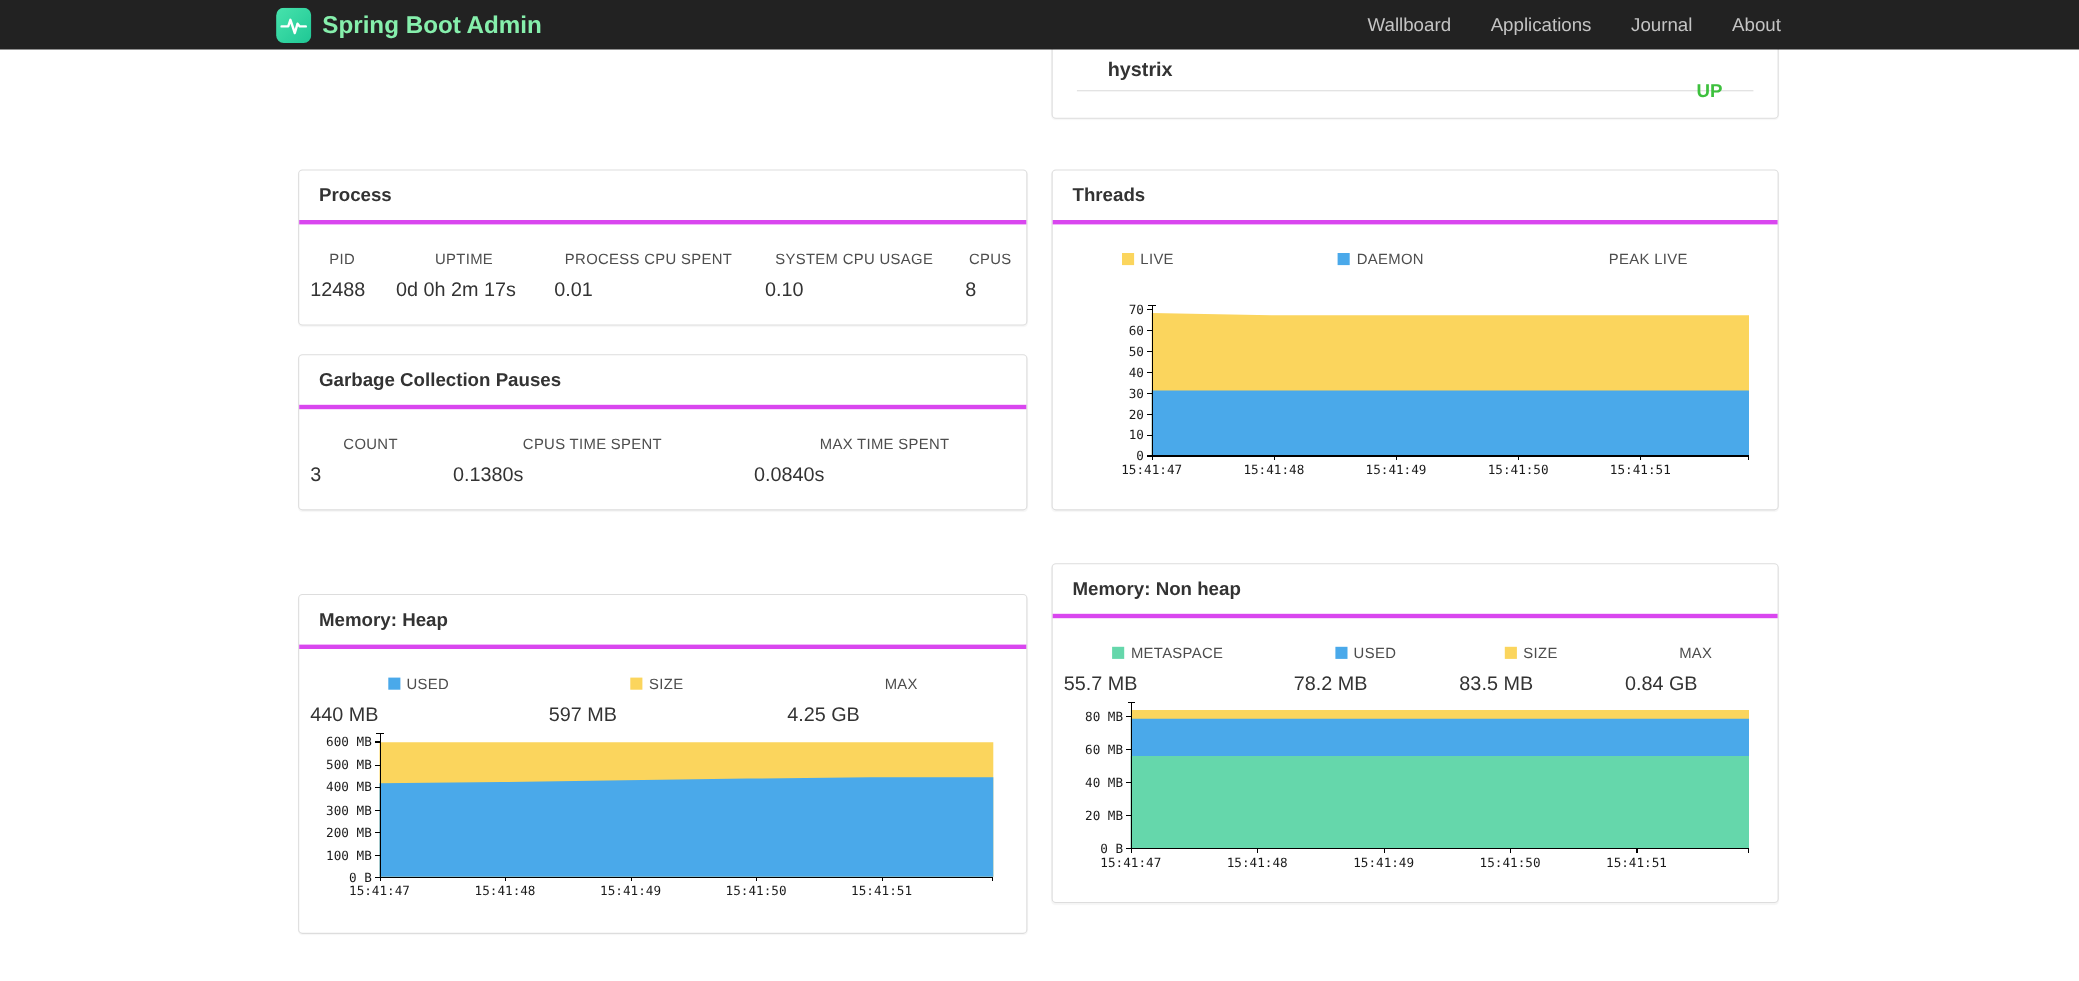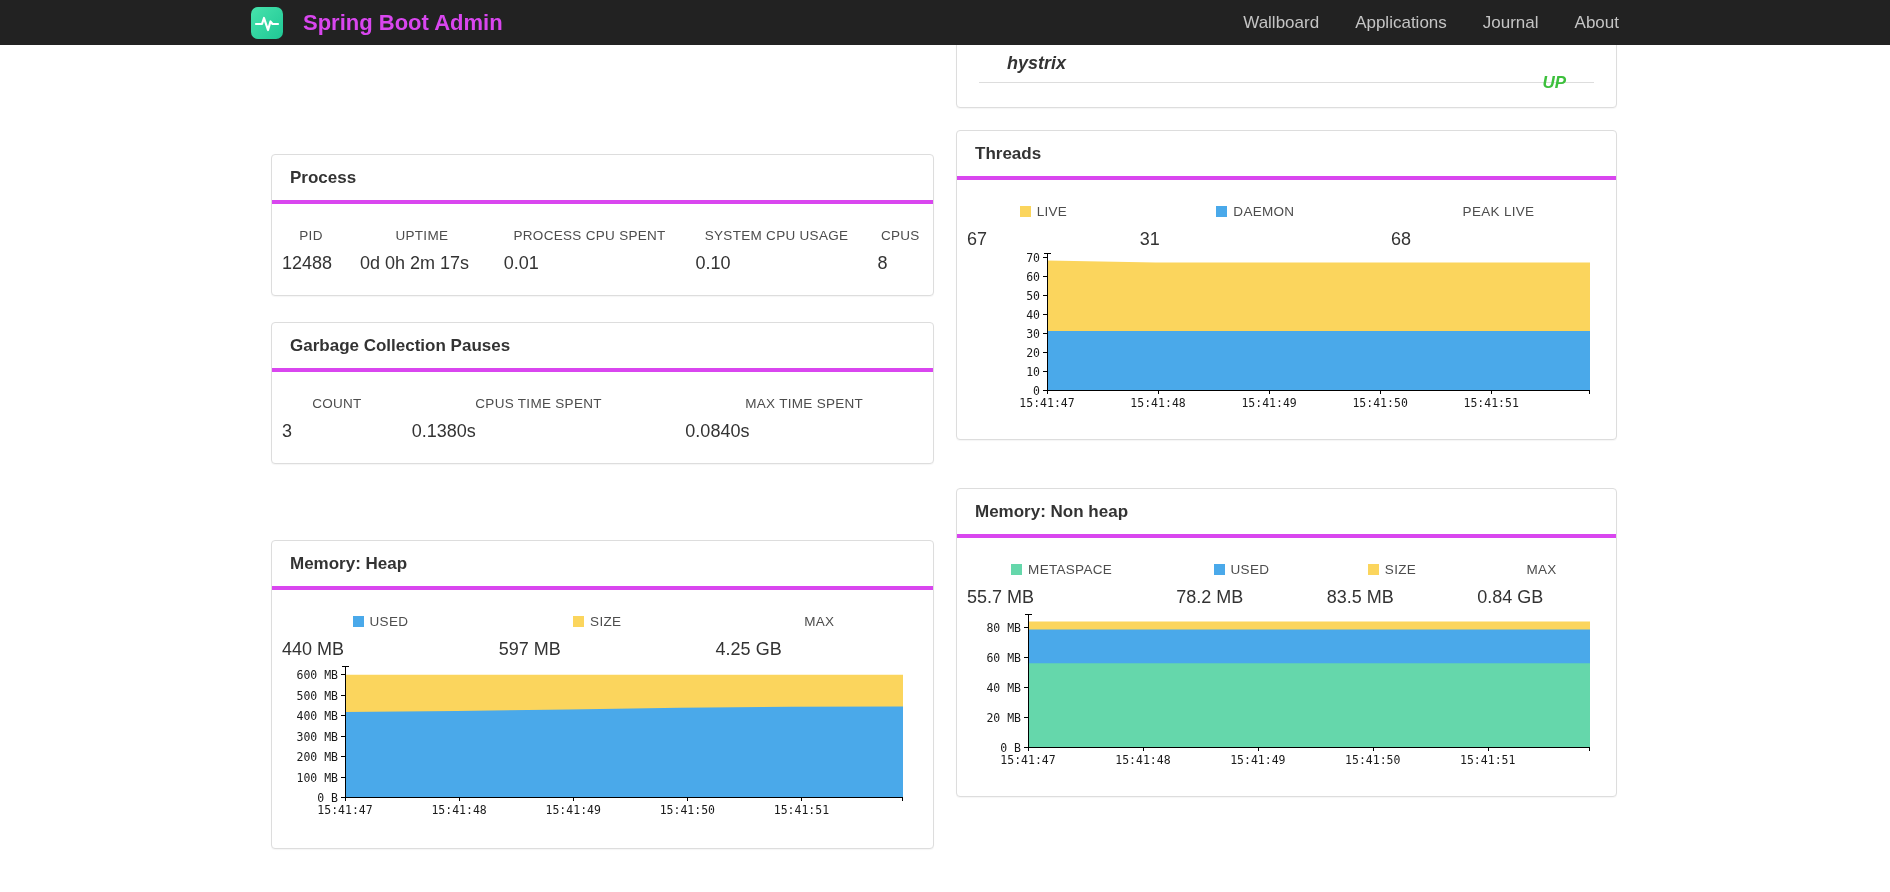--- a/index.html
+++ b/index.html
@@ -4,41 +4,41 @@
 <style>
   html,body{margin:0;padding:0;}
   body{
     width:1890px;height:892px;position:relative;overflow:hidden;
     background:#ffffff;color:#333;
     font-family:"Liberation Sans", sans-serif;
   }
   
   .navbar{position:absolute;top:0;left:0;width:100%;height:45px;background:#222;z-index:5;}
   .nav-inner{position:relative;height:45px;margin-left:251px;width:1368px;}
-  .brand{position:absolute;left:0;top:0;height:45px;display:flex;align-items:center;gap:20px;
-         color:#d946ef;font-size:22px;font-weight:bold;text-decoration:none;cursor:pointer;}
+  .brand{position:absolute;left:0;top:0;height:45px;display:flex;align-items:center;gap:10px;
+         color:#86efac;font-size:22px;font-weight:bold;text-decoration:none;cursor:pointer;}
   .logo svg{display:block;}
   .nav-links{position:absolute;right:0;top:0;height:45px;display:flex;align-items:center;}
   .nav-links a{color:#c4c4c4;font-size:17px;margin-left:36px;text-decoration:none;cursor:pointer;}
   
   .content{position:absolute;top:45px;left:271px;display:flex;gap:22px;}
   .col{display:flex;flex-direction:column;}
   .col-left{width:663px;margin-top:109px;}
   .col-right{width:661px;}
   .panel{background:#fff;border:1px solid #ddd;border-radius:4px;box-shadow:0 1px 1px rgba(0,0,0,.04);box-sizing:border-box;}
   .panel-heading{padding:12px 18px;font-size:17px;line-height:21px;font-weight:bold;color:#333;border-bottom:4px solid #d946ef;}
   .panel-process{height:142px;margin-bottom:26px;}
   .panel-gc{height:142px;margin-bottom:76px;}
   .panel-heap{height:309px;position:relative;}
   .panel-hystrix{height:160px;margin-top:-97px;display:flex;flex-direction:column;justify-content:flex-end;padding-bottom:24px;}
-  .panel-threads{height:310px;margin-top:22px;margin-bottom:48px;position:relative;}
+  .panel-threads{height:310px;margin-top:46px;margin-bottom:48px;position:relative;}
   .panel-nonheap{height:309px;position:relative;}
   
   .app-row{margin:0 22px;padding:0 28px;height:38px;display:flex;justify-content:space-between;align-items:center;
-           border-bottom:1px solid #ddd;cursor:pointer;font-style:italic;}
+           border-bottom:1px solid #ddd;cursor:pointer;}
   .app-name{font-size:18px;font-weight:bold;color:#333;}
   .app-status{font-size:17px;font-weight:bold;margin-top:40px;}
   
   table.stats{width:100%;border-collapse:collapse;margin-top:24px;table-layout:auto;}
   table.stats th{font-size:13.5px;font-weight:400;color:#4d4d4d;text-align:center;letter-spacing:.3px;padding:0 10px 2px 10px;white-space:nowrap;}
   table.stats td{font-size:18px;color:#333;text-align:left;padding:8px 10px 0 10px;white-space:nowrap;}
   .chip{display:inline-block;width:11px;height:11px;margin-right:6px;vertical-align:-1px;}
   
   svg.chart{position:absolute;left:0;top:0;pointer-events:none;}
   svg.chart text{font-family:"DejaVu Sans Mono", monospace;font-size:11.5px;fill:#1a1a1a;}
@@ -185,25 +185,20 @@
 
     <section class="panel panel-threads">
       <div class="panel-heading">Threads</div>
       <div class="panel-body">
           <table class="stats">
             <tbody>
               <tr>
                 <th><span class="chip" style="background: rgb(251, 213, 93);"></span>LIVE</th>
                 <th><span class="chip" style="background: rgb(74, 169, 234);"></span>DAEMON</th>
                 <th>PEAK LIVE</th>
-              </tr>
-              <tr>
-                <td class="stat-value">67</td>
-                <td class="stat-value">31</td>
-                <td class="stat-value">68</td>
               </tr>
             </tbody>
           </table>
         </div>
       <svg class="chart" width="659" height="308" viewBox="0 0 659 308">
           <polygon points="90,259 90.0,129.6 198.6,131.5 307.2,131.5 415.8,131.5 524.4,131.5 633.0,131.5 633,259" fill="#fbd55d"></polygon>
           <polygon points="90,259 90.0,200.0 198.6,200.0 307.2,200.0 415.8,200.0 524.4,200.0 633.0,200.0 633,259" fill="#4aa9ea"></polygon>
           <line x1="90.5" y1="122" x2="90.5" y2="259.5" stroke="#000" stroke-width="1" shape-rendering="crispEdges"></line>
           <line x1="90" y1="259.5" x2="633" y2="259.5" stroke="#000" stroke-width="1" shape-rendering="crispEdges"></line>
           <line x1="87" y1="122.5" x2="94" y2="122.5" stroke="#000" shape-rendering="crispEdges"></line>

